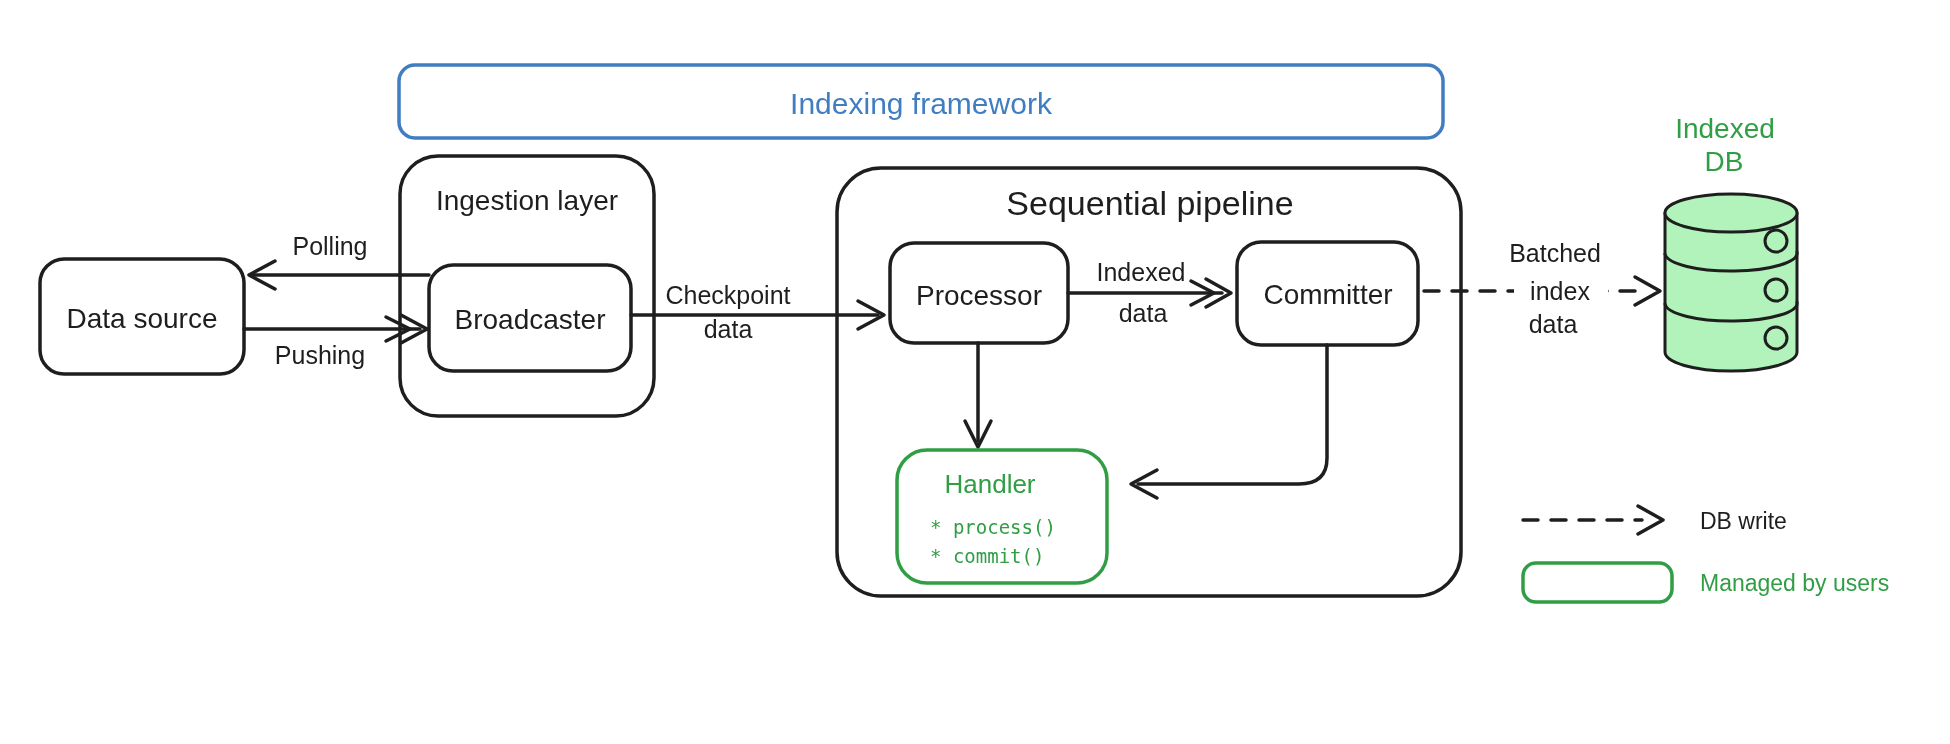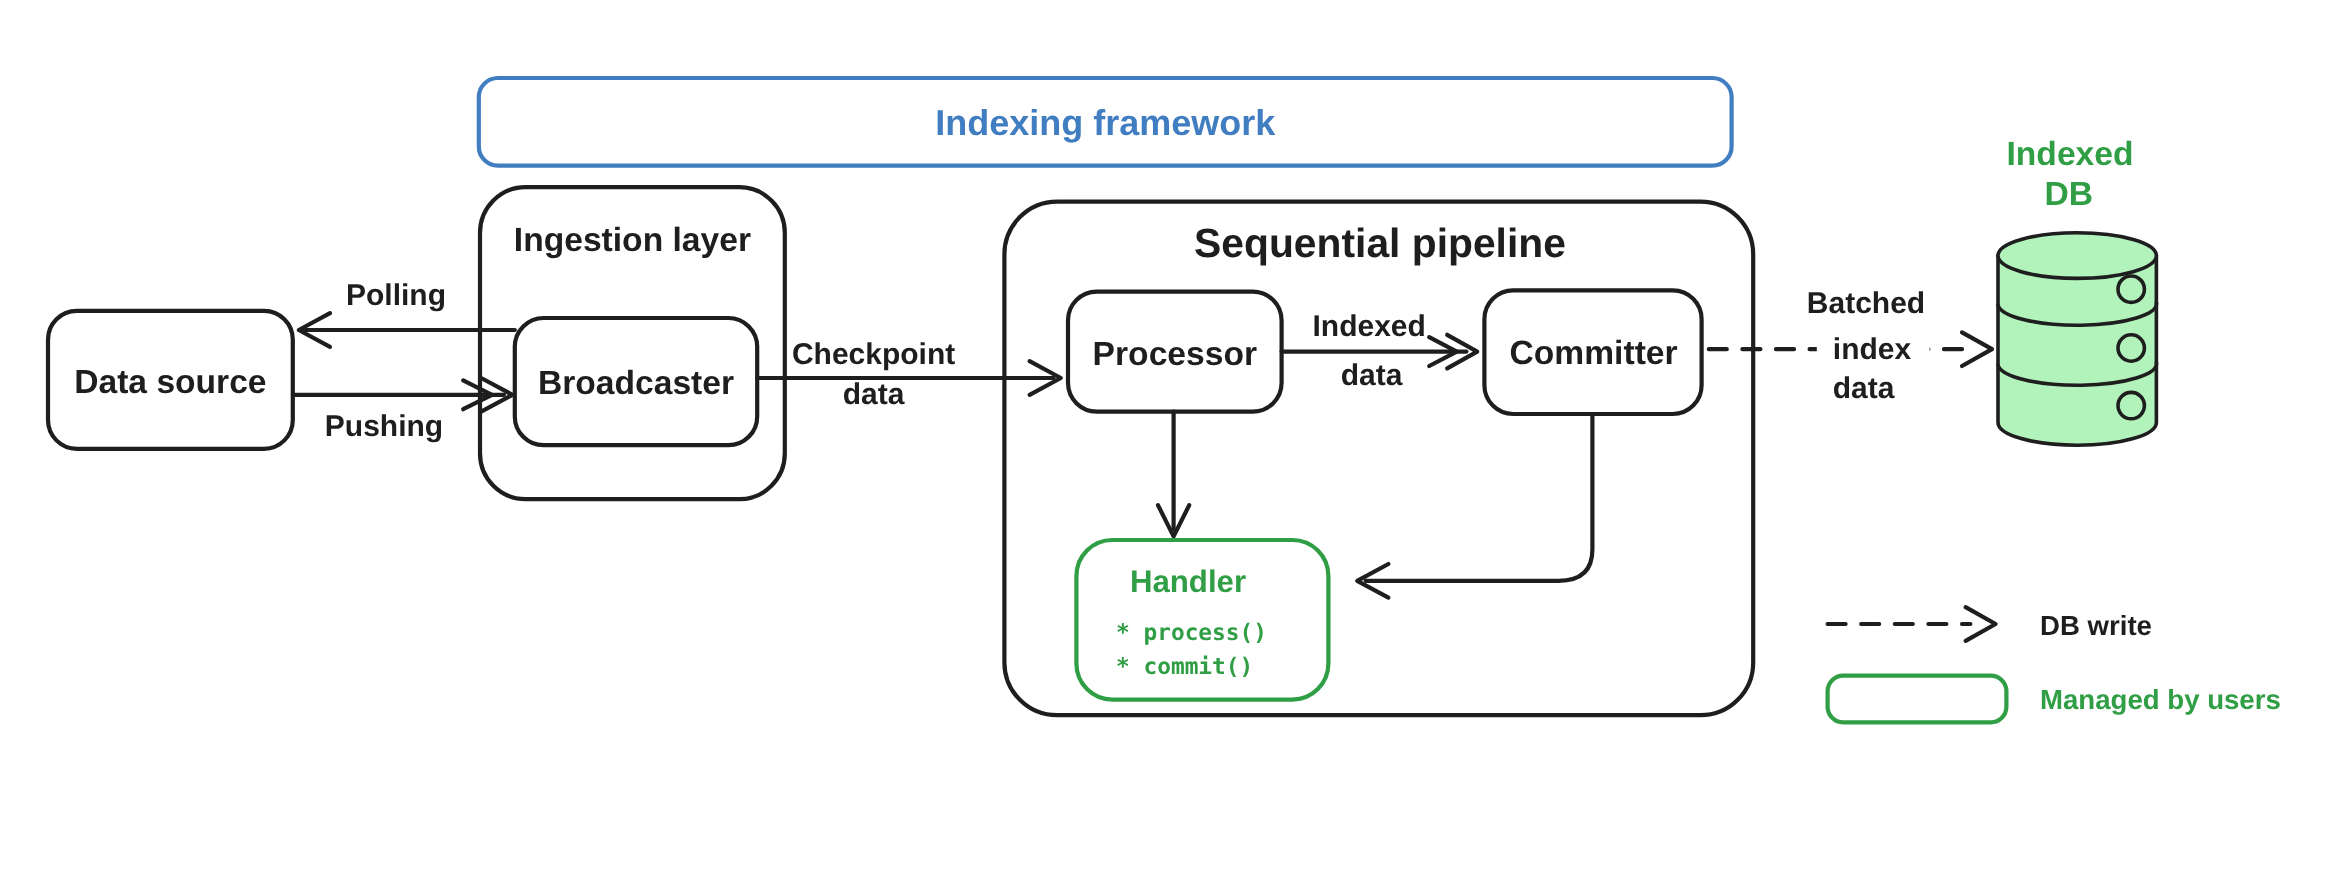--- a/index.html
+++ b/index.html
@@ -1,16 +1,16 @@
 <!DOCTYPE html>
 <html><head>
 <meta charset="utf-8">
 <style>
   html,body{margin:0;padding:0;background:#ffffff;}
-  .stage{position:relative;width:1950px;height:744px;background:#ffffff;overflow:hidden;font-weight:bold;}
+  .stage{position:relative;width:1950px;height:744px;background:#ffffff;overflow:hidden;}
   svg{display:block;}
   .ink{stroke:#1e1e1e;stroke-width:3.5;fill:none;stroke-linecap:round;stroke-linejoin:round;}
   .ink-thin{stroke:#1e1e1e;stroke-width:3;fill:none;stroke-linecap:round;stroke-linejoin:round;}
   .blue-stroke{stroke:#417dc1;stroke-width:3.5;fill:none;stroke-linecap:round;stroke-linejoin:round;}
   .green-stroke{stroke:#2f9e44;stroke-width:3.5;fill:none;stroke-linecap:round;stroke-linejoin:round;}
   .db-body{fill:#b2f2bb;stroke:#1e1e1e;stroke-width:3;stroke-linecap:round;stroke-linejoin:round;}
   text{font-family:"Liberation Sans","DejaVu Sans",sans-serif;fill:#1e1e1e;}
   .t-center{text-anchor:middle;dominant-baseline:central;}
   .t-left{text-anchor:start;dominant-baseline:central;}
   .f-node{font-size:28px;}

